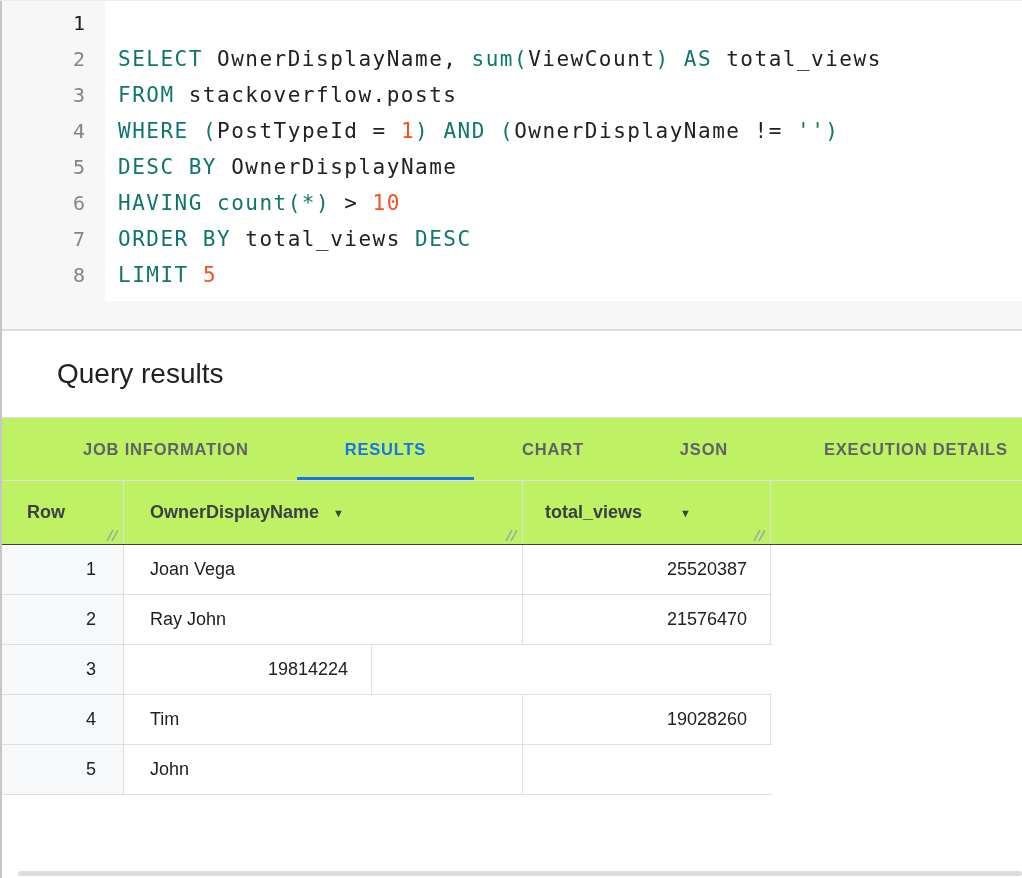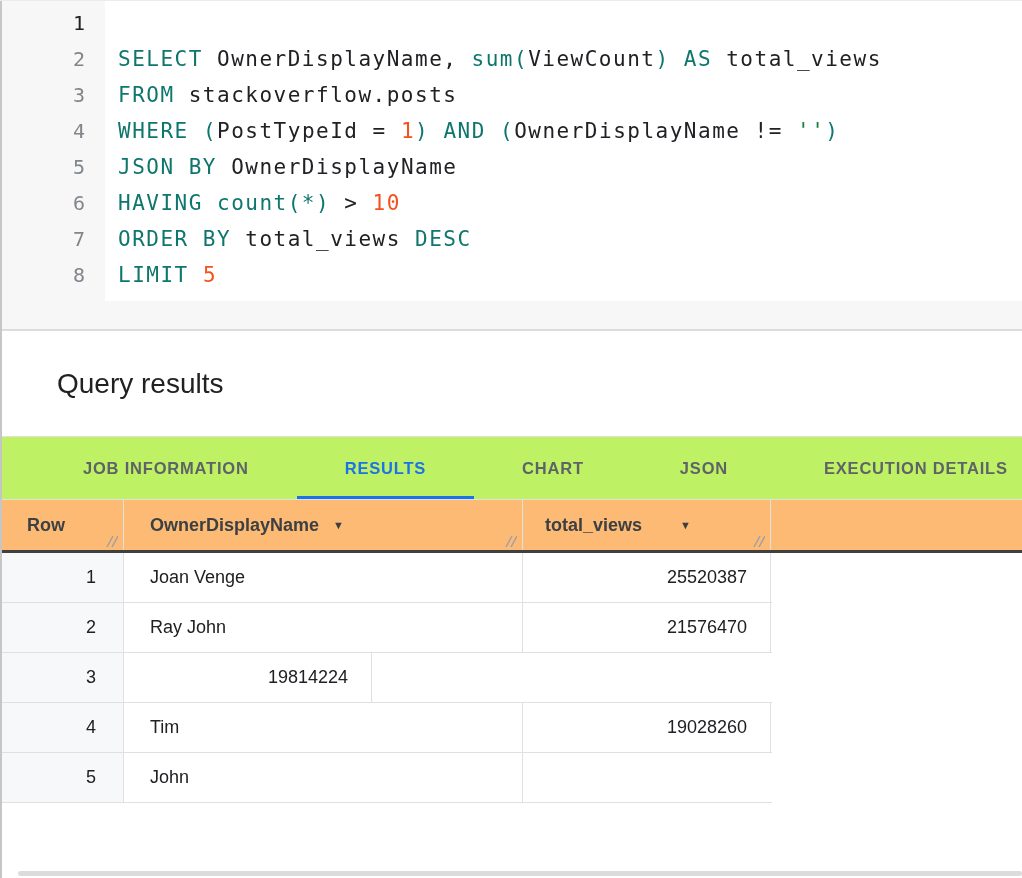--- a/index.html
+++ b/index.html
@@ -28,36 +28,36 @@
     margin-left:33px;
     font-family:"DejaVu Sans Mono", monospace;font-size:21px;letter-spacing:1.5px;color:#202124;
   }
   .tok-com{color:#d81b60;}
   .tok-kw{color:#0f766e;}
   .tok-pl{color:#202124;}
   .tok-num{color:#f4511e;}
   .tok-str{color:#188038;}
 
   
-  .qr-head{height:106px;border-bottom:1px solid #e0e0e0;display:flex;align-items:center;padding-left:57px;box-sizing:border-box;background:#fff;}
+  .qr-head{height:87px;border-bottom:1px solid #e0e0e0;display:flex;align-items:center;padding-left:57px;box-sizing:border-box;background:#fff;}
   .qr-title{font-size:28px;font-weight:400;color:#212121;}
 
   
   .tab-bar{height:62px;display:flex;align-items:stretch;padding-left:35px;white-space:nowrap;background:#bef264;}
   .tab{
     position:relative;display:flex;align-items:center;padding:0 48px;
     font-size:16.5px;font-weight:700;letter-spacing:0.8px;color:#5f6368;cursor:pointer;
     text-transform:uppercase;
   }
   .tab.active{color:#1a73e8;}
   .tab.active::after{content:"";position:absolute;left:0;right:0;bottom:0;height:3px;background:#1a73e8;}
 
   
   .thead{
-    height:54px;background:#fdba74;border-top:1px solid #e0e0e0;border-bottom:3px solid #404040;
+    height:65px;background:#bef264;border-top:1px solid #e0e0e0;border-bottom:1px solid #404040;
     display:flex;box-sizing:border-box;
   }
   .th{position:relative;display:flex;align-items:center;box-sizing:border-box;border-right:1px solid #e0e0e0;
       font-size:18px;font-weight:700;color:#3c4043;}
   .th-row{flex:0 0 124px;padding-left:27px;}
   .th-owner{flex:0 0 399px;padding-left:26px;}
   .th-views{flex:0 0 248px;padding-left:22px;}
   .th-fill{flex:1 1 auto;border-right:none;}
   .sort-arrow{font-size:11px;color:#3c4043;margin-left:14px;cursor:pointer;}
   .sort-arrow.views{margin-left:38px;}
@@ -95,21 +95,21 @@
     <span class="code-text"><span class="tok-kw">FROM</span><span class="tok-pl"> stackoverflow.posts</span></span>
   </div>
 
   <div class="code-line">
     <span class="ln">4</span>
     <span class="code-text"><span class="tok-kw">WHERE</span><span class="tok-pl"> </span><span class="tok-kw">(</span><span class="tok-pl">PostTypeId = </span><span class="tok-num">1</span><span class="tok-kw">)</span><span class="tok-pl"> </span><span class="tok-kw">AND</span><span class="tok-pl"> </span><span class="tok-kw">(</span><span class="tok-pl">OwnerDisplayName != </span><span class="tok-str">''</span><span class="tok-kw">)</span></span>
   </div>
 
   <div class="code-line">
     <span class="ln">5</span>
-    <span class="code-text"><span class="tok-kw">JSON BY</span><span class="tok-pl"> OwnerDisplayName</span></span>
+    <span class="code-text"><span class="tok-kw">DESC BY</span><span class="tok-pl"> OwnerDisplayName</span></span>
   </div>
 
   <div class="code-line">
     <span class="ln">6</span>
     <span class="code-text"><span class="tok-kw">HAVING</span><span class="tok-pl"> </span><span class="tok-kw">count(*)</span><span class="tok-pl"> &gt; </span><span class="tok-num">10</span></span>
   </div>
 
   <div class="code-line">
     <span class="ln">7</span>
     <span class="code-text"><span class="tok-kw">ORDER BY</span><span class="tok-pl"> total_views </span><span class="tok-kw">DESC</span></span>
@@ -177,21 +177,21 @@
           <line x1="9" y1="12" x2="15" y2="1" stroke="#9aa0a6" stroke-width="1.4"></line>
         </svg>
     </span>
   </div>
   <div class="th th-fill"></div>
 </div>
 
 <div class="tbody">
   <div class="trow">
     <div class="td c-row">1</div>
-    <div class="td c-owner">Joan Venge</div>
+    <div class="td c-owner">Joan Vega</div>
     <div class="td c-views">25520387</div>
   </div>
 
   <div class="trow">
     <div class="td c-row">2</div>
     <div class="td c-owner">Ray John</div>
     <div class="td c-views">21576470</div>
   </div>
 
   <div class="trow">

